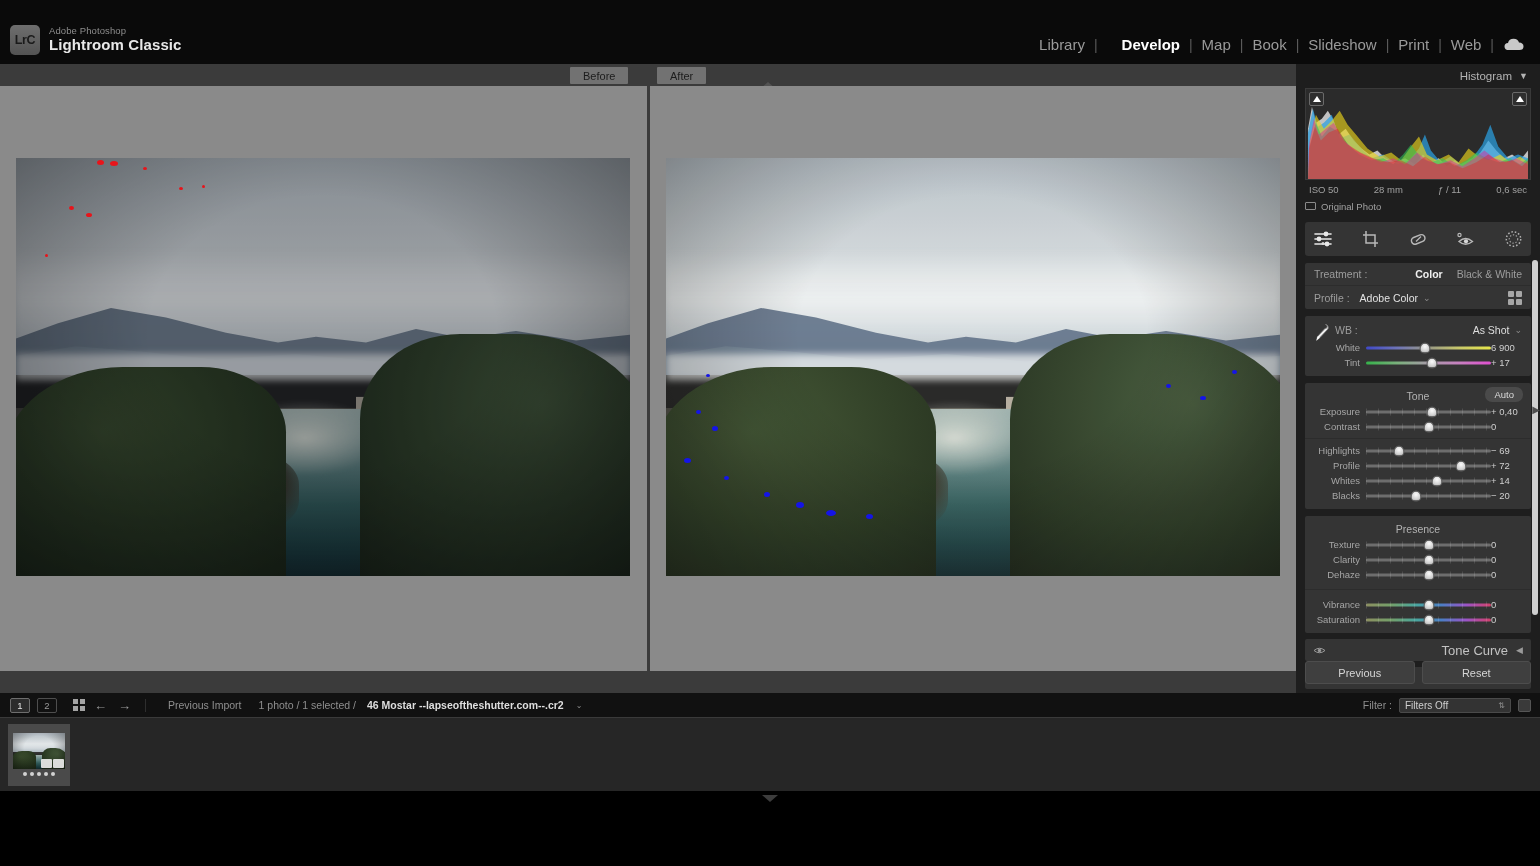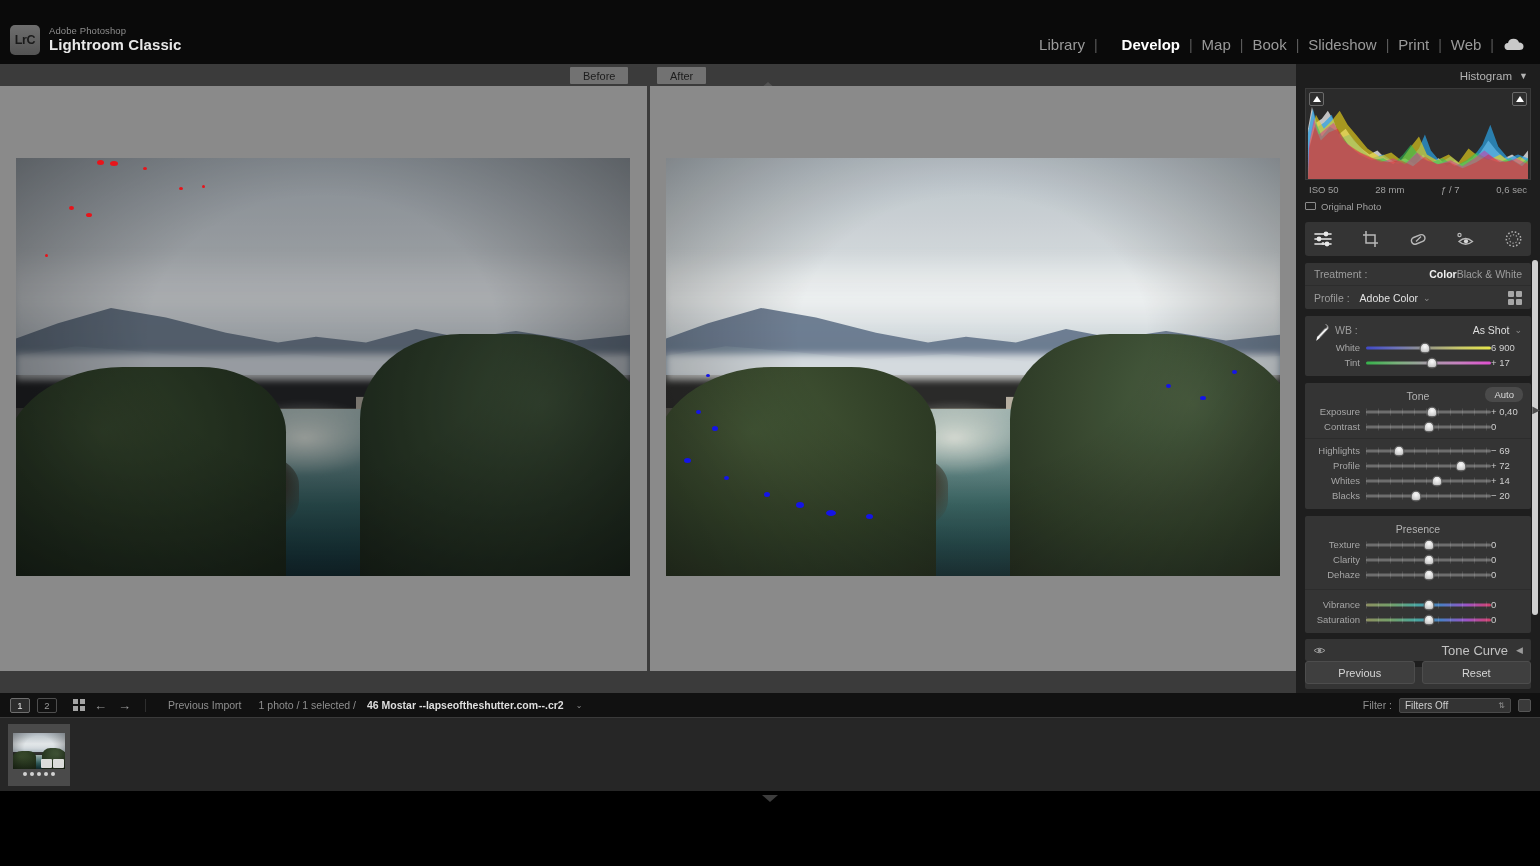--- a/index.html
+++ b/index.html
@@ -215,21 +215,21 @@
     width: 3px; height: 3px; border-radius: 50%; background: #dcdcdc;
   }
 
   .basic { margin: 7px 9px 0; background: #343434; border-radius: 2px; }
   .brow {
     height: 23px; display: flex; align-items: center; padding: 0 9px;
     font-size: 10.5px; color: #b9b9b9; border-bottom: 1px solid #2c2c2c;
   }
   .brow:last-child { border-bottom: none; }
   .brow .lbl { color: #9d9d9d; }
-  .treat-opts { margin-left: auto; display: flex; align-items: flex-end; }
+  .treat-opts { margin-left: auto; display: flex; align-items: flex-end; gap: 14px; }
   .treat-opt { cursor: pointer; color: #9d9d9d; }
   .treat-opt.sel { color: #f0f0f0; font-weight: bold; }
   .profile-val { margin-left: 10px; color: #e2e2e2; cursor: pointer; }
   .profile-caret { margin-left: 5px; color: #8b8b8b; font-size: 9px; }
   .grid-ico { margin-left: auto; display: grid; grid-template-columns: 6px 6px; gap: 2px; cursor: pointer; }
   .grid-ico i { width: 6px; height: 6px; background: #a7a7a7; border-radius: 1px; display: block; }
 
   .sect { margin: 7px 9px 0; background: #343434; border-radius: 2px; padding: 4px 0 6px; position: relative; }
   .sect-title {
     text-align: center; font-size: 10.5px; color: #b2b2b2; height: 17px;
@@ -563,21 +563,21 @@
           <div class="clip-tri"></div>
         </div>
       <div class="clip-btn r">
           <div class="clip-tri"></div>
         </div>
     </div>
 
     <div class="exif">
       <span>ISO 50</span>
       <span>28 mm</span>
-      <span>ƒ / 7</span>
+      <span>ƒ / 11</span>
       <span>0,6 sec</span>
     </div>
 
     <div class="origphoto">
       <span class="op-box"></span>
       <span>Original Photo</span>
     </div>
 
     <div class="toolstrip">
       <span class="tool-ico">

